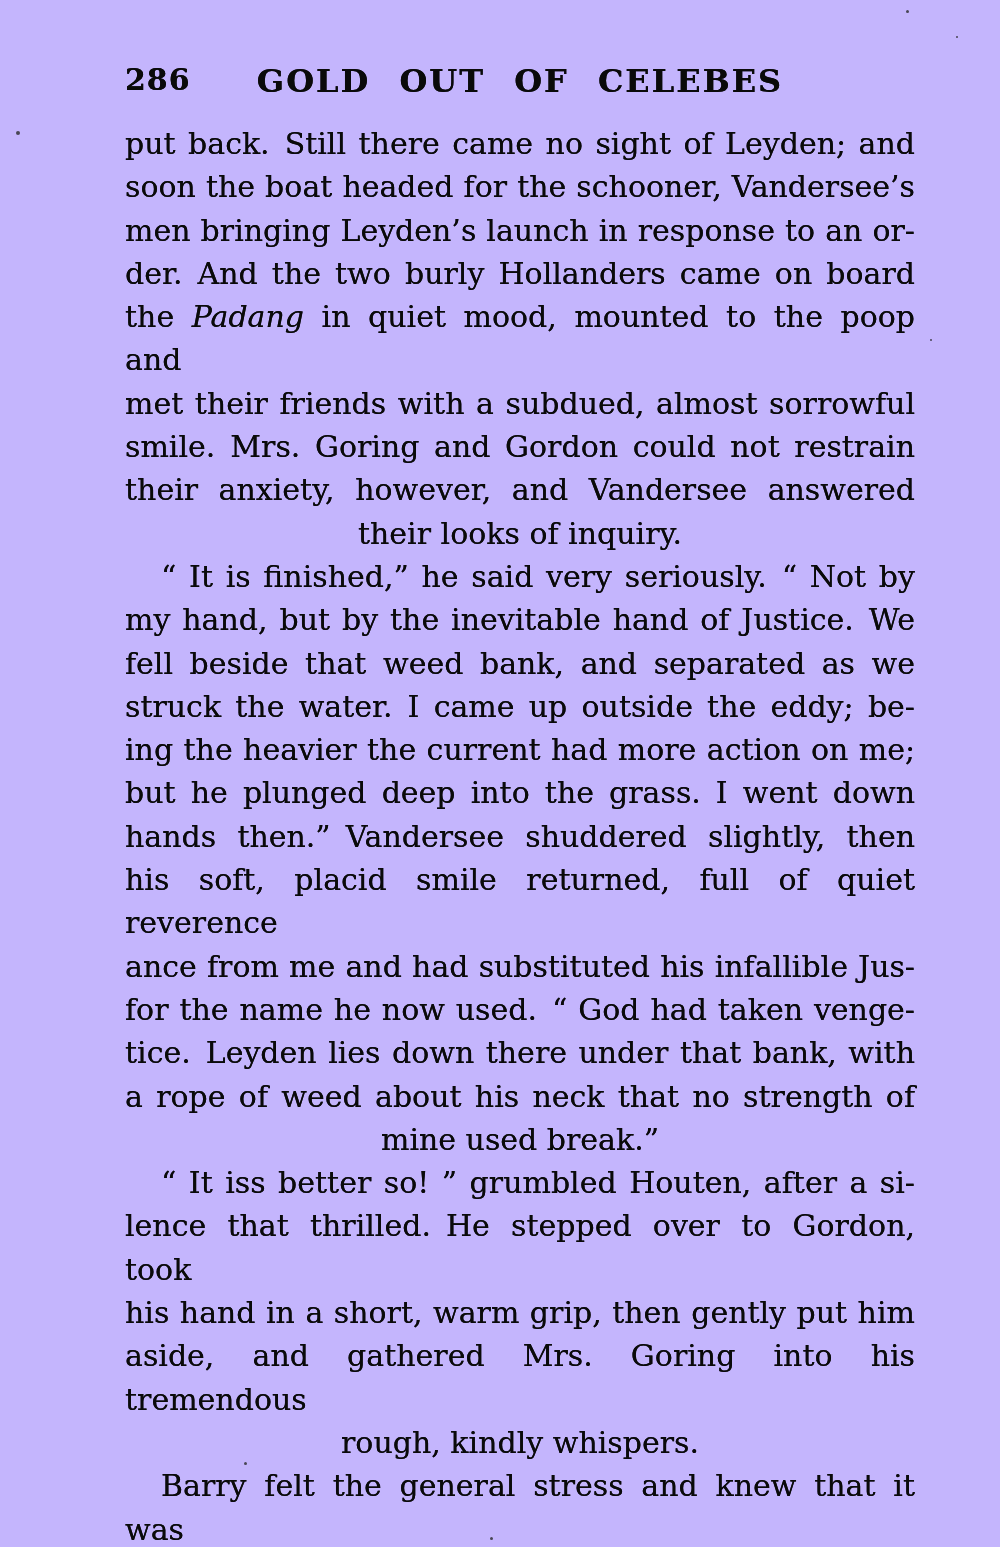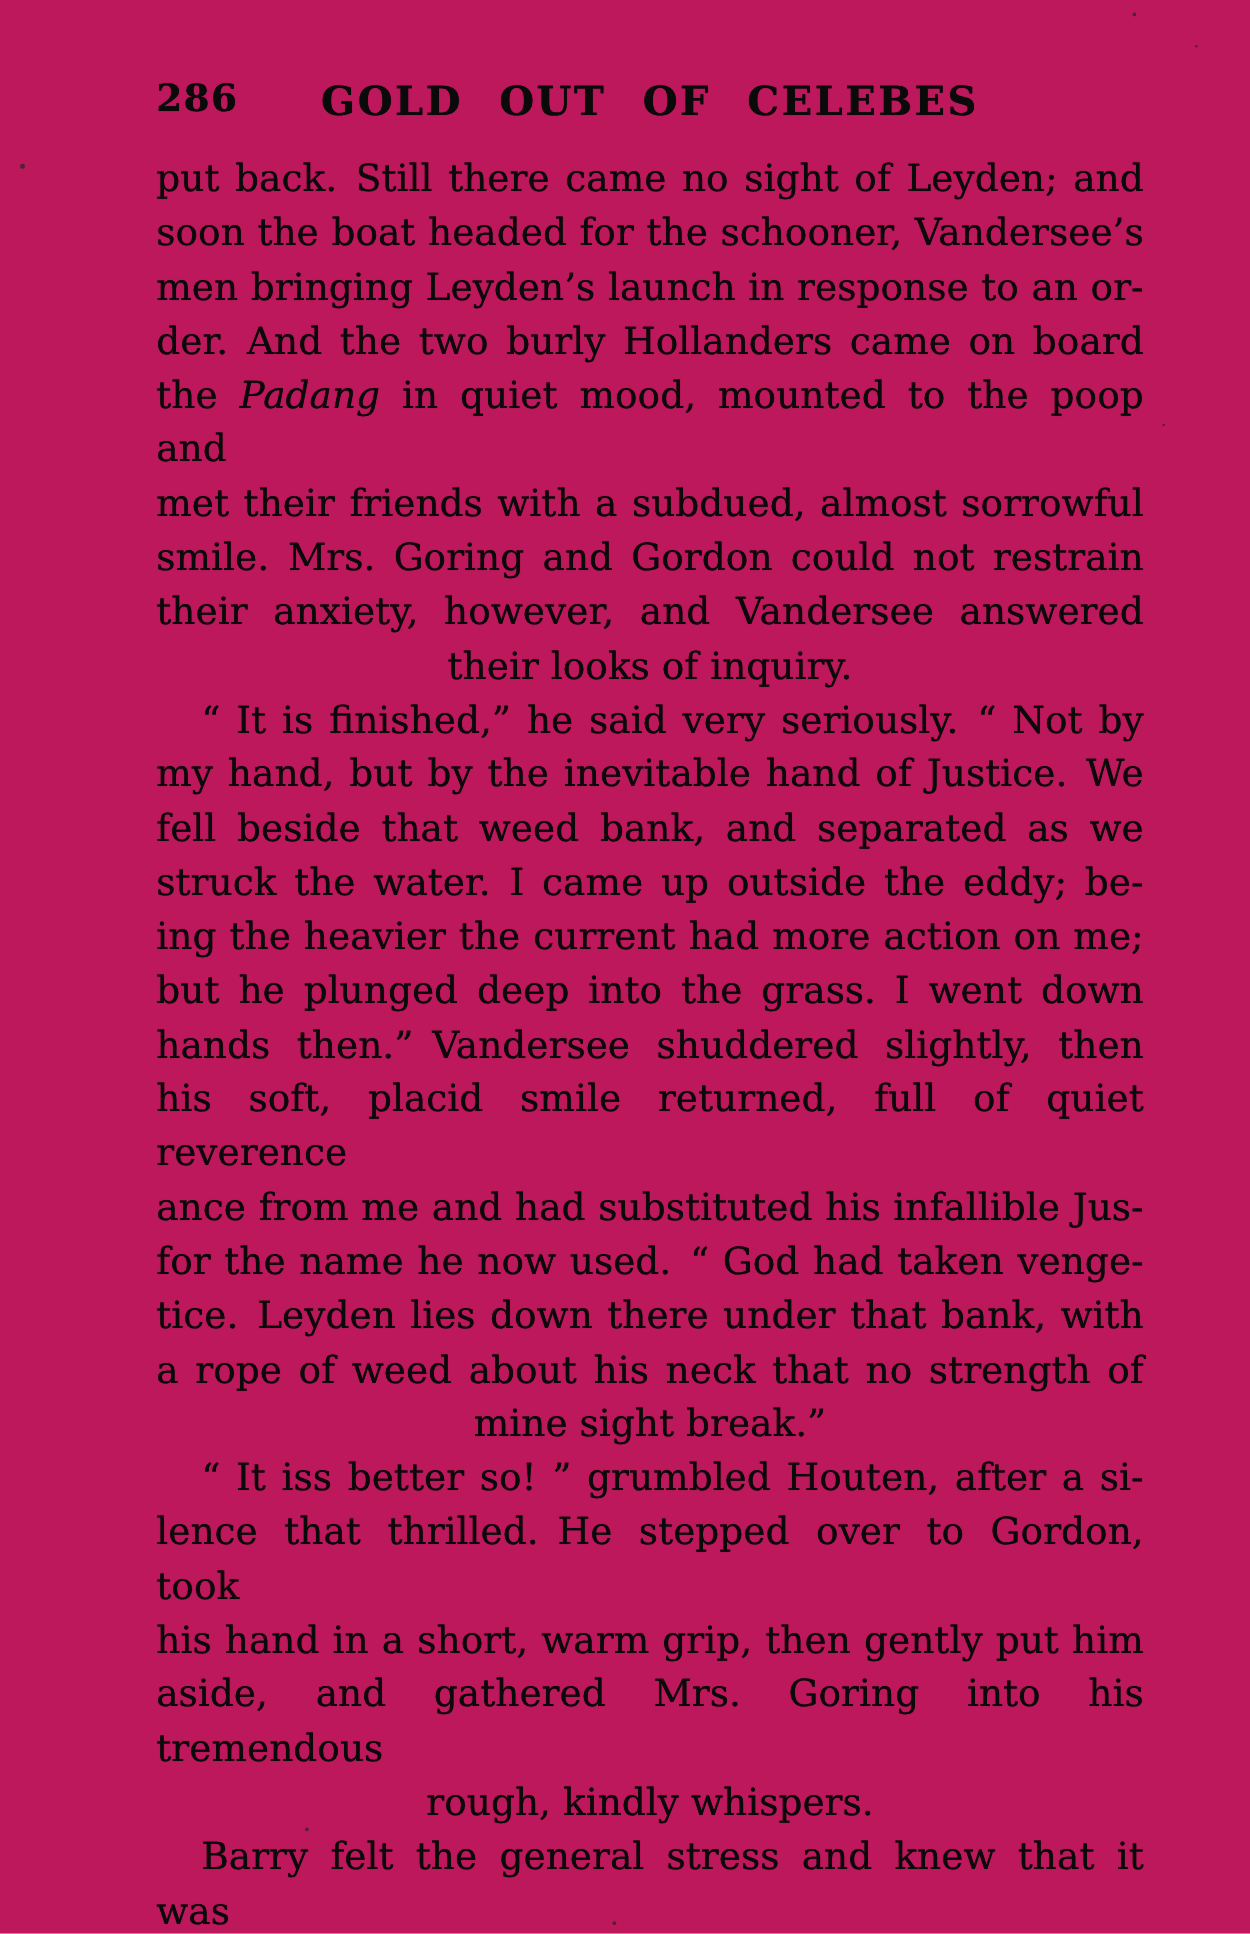--- a/index.html
+++ b/index.html
@@ -4,21 +4,21 @@
 <style>
   html, body {
     margin: 0;
     padding: 0;
     background: #ffffff;
   }
   .page {
     position: relative;
     width: 1000px;
     height: 1547px;
-    background: #be185d;
+    background: #c4b5fd;
     color: #0a0a0a;
     font-family: "DejaVu Serif", serif;
     overflow: hidden;
   }
   .running-head {
     position: absolute;
     top: 62px;
     left: 125px;
     width: 790px;
     height: 40px;
@@ -100,21 +100,21 @@
         <div class="line justify"><span>fell beside that weed bank, and separated as we</span></div>
         <div class="line justify"><span>struck the water. I came up outside the eddy; be-</span></div>
         <div class="line justify"><span>ing the heavier the current had more action on me;</span></div>
         <div class="line justify"><span>but he plunged deep into the grass. I went down</span></div>
         <div class="line justify"><span>hands then.” Vandersee shuddered slightly, then</span></div>
         <div class="line justify"><span>his soft, placid smile returned, full of quiet reverence</span></div>
         <div class="line justify"><span>ance from me and had substituted his infallible Jus-</span></div>
         <div class="line justify"><span>for the name he now used. “ God had taken venge-</span></div>
         <div class="line justify"><span>tice. Leyden lies down there under that bank, with</span></div>
         <div class="line justify"><span>a rope of weed about his neck that no strength of</span></div>
-        <div class="line plain"><span>mine sight break.”</span></div>
+        <div class="line plain"><span>mine used break.”</span></div>
       </div>
       <div class="para indent">
         <div class="line justify"><span>“ It iss better so! ” grumbled Houten, after a si-</span></div>
         <div class="line justify"><span>lence that thrilled. He stepped over to Gordon, took</span></div>
         <div class="line justify"><span>his hand in a short, warm grip, then gently put him</span></div>
         <div class="line justify"><span>aside, and gathered Mrs. Goring into his tremendous</span></div>
         <div class="line plain"><span>rough, kindly whispers.</span></div>
       </div>
       <div class="para indent">
         <div class="line justify"><span>Barry felt the general stress and knew that it was</span></div>

